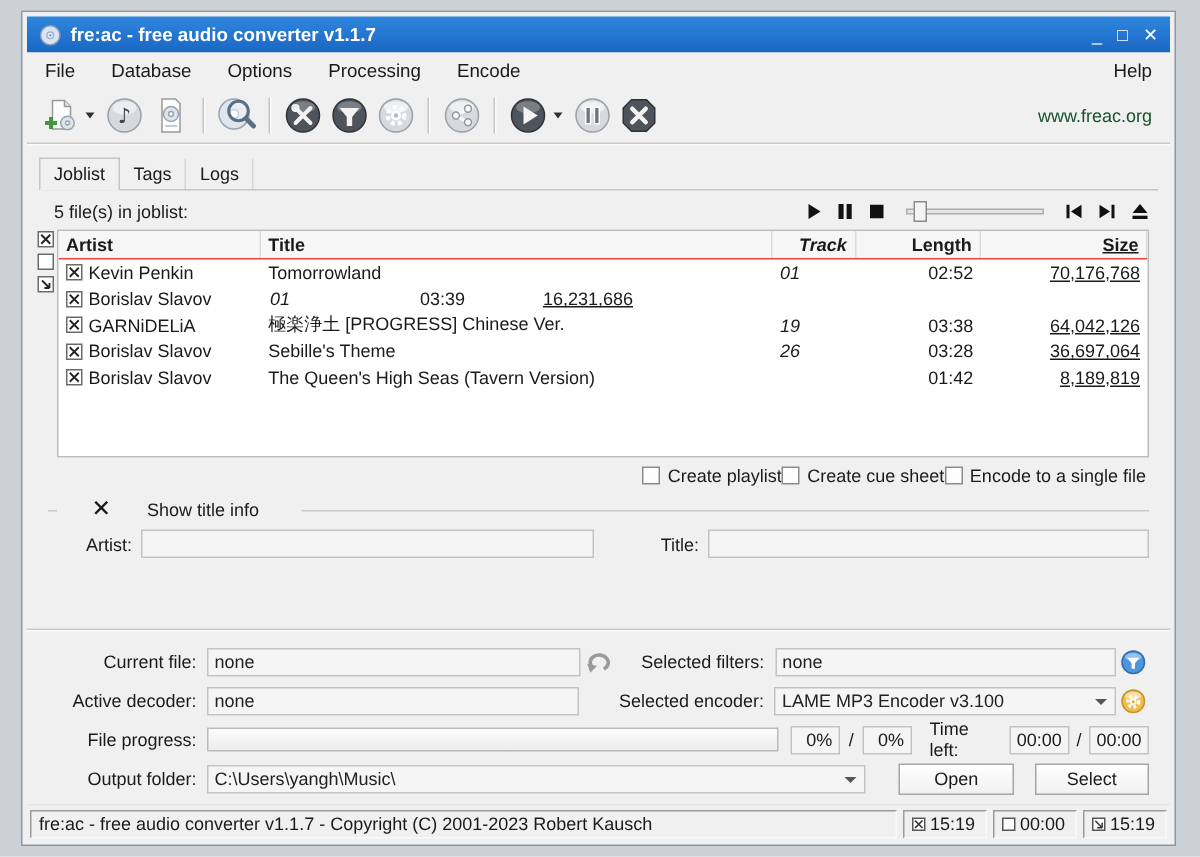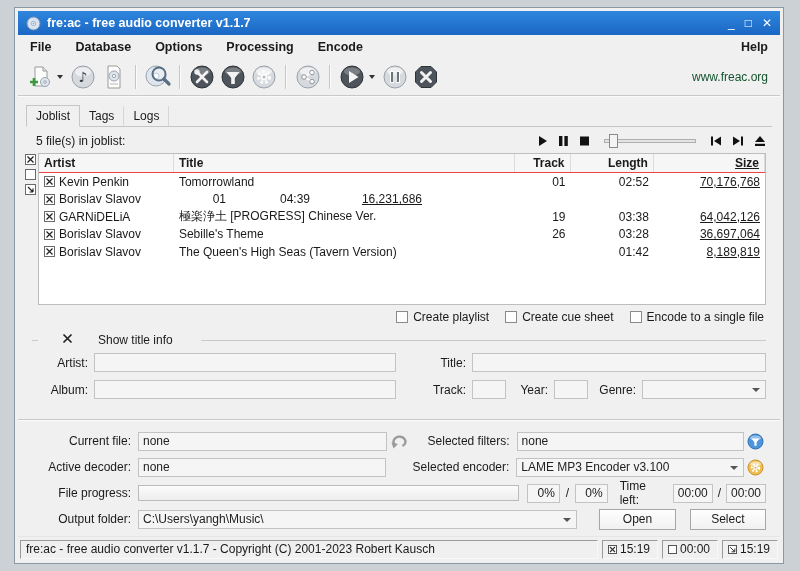--- a/index.html
+++ b/index.html
@@ -23,21 +23,21 @@
   }
   .titlebar .app-icon { margin-right:6px; display:flex; }
   .titlebar .title { font-weight:bold; font-size:12.5px; }
   .win-buttons { margin-left:auto; display:flex; gap:10px; font-size:12px; }
   .win-buttons span { cursor:default; line-height:14px; }
   
   .menubar {
     height:24px; flex:0 0 24px; display:flex; align-items:center;
     padding:0 10px; gap:20px; background:#f0f0f0; font-size:12.5px;
   }
-  .menubar .menu-item { padding:2px 2px;font-weight:bold; }
+  .menubar .menu-item { padding:2px 2px; }
   .menubar .help { margin-left:auto; }
   
   .toolbar {
     height:36px; flex:0 0 36px; display:flex; align-items:center;
     padding:0 8px; gap:3px;
   }
   .tbtn { width:28px; height:28px; display:flex; align-items:center; justify-content:center; }
   .dd-arrow {
     width:0; height:0; border-left:3.5px solid transparent; border-right:3.5px solid transparent;
     border-top:4px solid #333; margin:0 3px 0 0; align-self:center;
@@ -70,26 +70,26 @@
     width:11px; height:11px; border:1px solid #6a6a6a; background:#fff;
     display:inline-flex; align-items:center; justify-content:center; flex:0 0 auto;
   }
   .table { flex:1; background:#fff; border:1px solid #bdbdbd; overflow:hidden; }
   .thead { display:flex; height:19px; background:#f6f6f6; border-bottom:1px solid #ef4444; font-weight:bold; }
   .thead > div { display:flex; align-items:center; padding:0 5px; border-right:1px solid #dcdcdc; }
   .trow { display:flex; height:17.5px; align-items:center; }
   .trow > div { padding:0 5px; white-space:nowrap; overflow:hidden; }
   .col-artist { width:136px; }
   .col-title  { width:344px; }
-  .col-track  { width:56px;  justify-content:flex-end; text-align:right; }
+  .col-track  { width:56px;  justify-content:flex-end; text-align:left;font-style:italic; }
   .col-length { width:84px;  justify-content:flex-end; text-align:right; }
   .col-size   { width:112px; justify-content:flex-end; text-align:right;text-decoration:underline; }
   .trow .col-artist { display:flex; align-items:center; gap:4px; }
   
-  .opts { flex:0 0 24px; display:flex; align-items:center; justify-content:flex-end; gap:16px; padding:0 16px; }
+  .opts { flex:0 0 24px; display:flex; align-items:center; justify-content:flex-end; padding:0 16px; }
   .opt { display:flex; align-items:center; gap:5px; }
   .opt .box { width:12px; height:12px; border:1px solid #8a8a8a; background:#fdfdfd; }
   
   .group { flex:0 0 88px; padding:2px 14px 0 14px; }
   .group-head { display:flex; align-items:center; height:18px;gap:20px; }
   .group-head .pre-line { width:6px; border-top:1px solid #c9c9c9; margin-right:4px; }
   .group-head .post-line { flex:1; border-top:1px solid #c9c9c9; margin-left:8px; }
   .group-head .glabel { margin-left:5px; }
   .frow { display:flex; align-items:center; height:27px; }
   .flabel { text-align:right; padding-right:6px; }
@@ -341,21 +341,21 @@
       <div class="trow">
         <div class="col-artist">
             <span class="cb">
               <svg width="9" height="9">
                 <path d="M1.5 1.5 L7.5 7.5 M7.5 1.5 L1.5 7.5" stroke="#222" stroke-width="1.2"></path>
               </svg>
             </span>
             <span>Borislav Slavov</span>
           </div>
         <div class="col-track">01</div>
-        <div class="col-length">04:39</div>
+        <div class="col-length">03:39</div>
         <div class="col-size">16,231,686</div>
       </div>
       <div class="trow">
         <div class="col-artist">
             <span class="cb">
               <svg width="9" height="9">
                 <path d="M1.5 1.5 L7.5 7.5 M7.5 1.5 L1.5 7.5" stroke="#222" stroke-width="1.2"></path>
               </svg>
             </span>
             <span>GARNiDELiA</span>
@@ -419,32 +419,20 @@
           </svg></span>
       <span class="glabel">Show title info</span>
       <span class="post-line"></span>
     </div>
     <div class="frow">
       <span class="flabel" style="width:62px;">Artist:</span>
       <span class="input" style="width:302px;"></span>
       <span class="flabel" style="width:66px; margin-left:10px;">Title:</span>
       <span class="input" style="flex:1;"></span>
     </div>
-    <div class="frow">
-      <span class="flabel" style="width:62px;">Album:</span>
-      <span class="input" style="width:302px;"></span>
-      <span class="flabel" style="width:66px; margin-left:10px;">Track:</span>
-      <span class="input" style="width:34px;"></span>
-      <span class="flabel" style="width:48px;">Year:</span>
-      <span class="input" style="width:34px;"></span>
-      <span class="flabel" style="width:54px;">Genre:</span>
-      <span class="input combo" style="flex:1;">
-          <span class="carrow"></span>
-        </span>
-    </div>
   </div>
 
   <div class="groove" style="margin:2px 0 3px 0;"></div>
 
   <div class="panel">
     <div class="prow">
       <span class="plabel">Current file:</span>
       <span class="input" style="width:258px;">none</span>
       <span class="ficon">
         <svg width="18" height="16">

